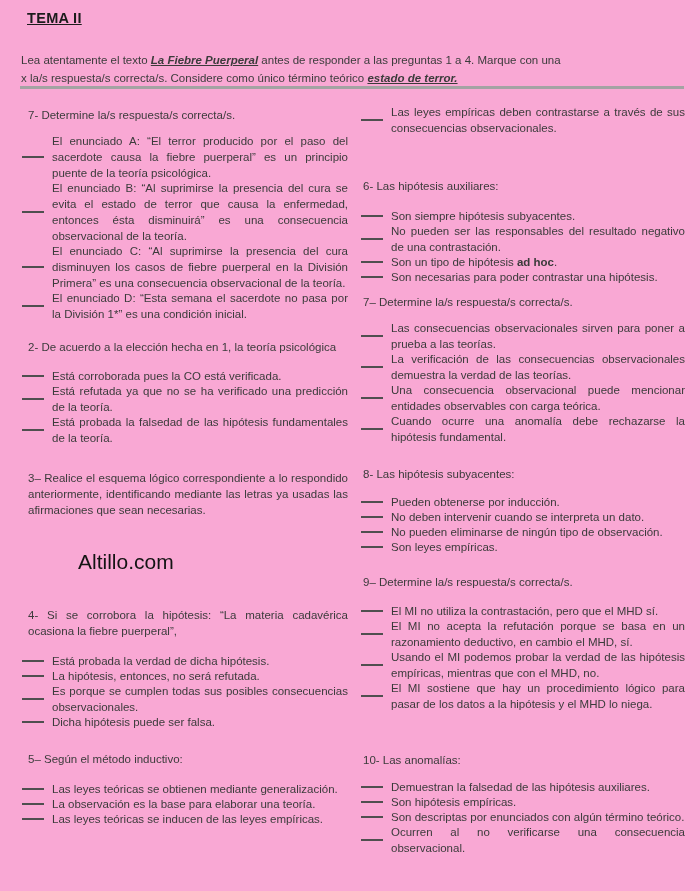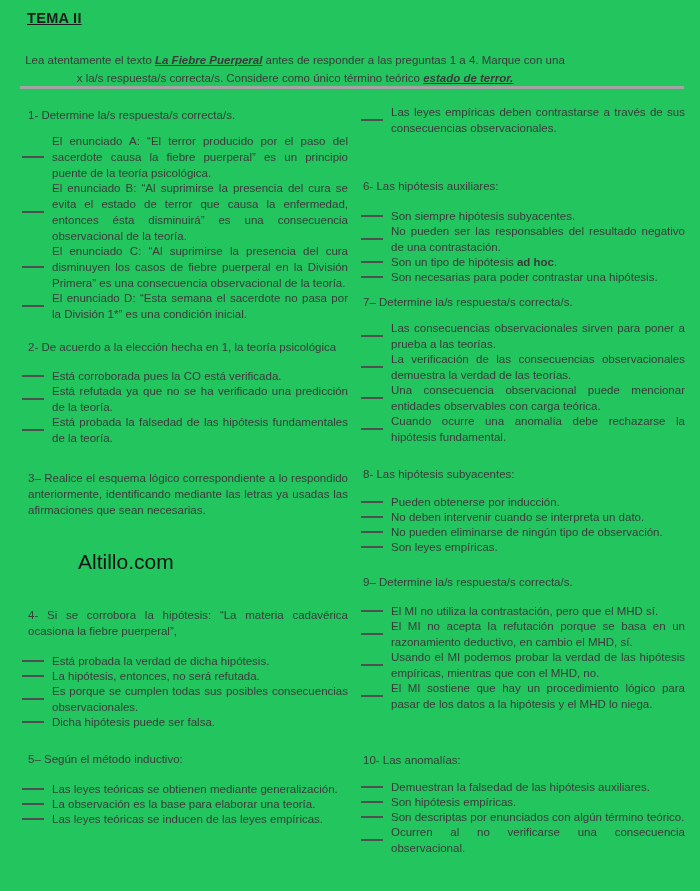--- a/index.html
+++ b/index.html
@@ -1,22 +1,22 @@
 <!DOCTYPE html>
 <html><head>
 <meta charset="utf-8">
 <style>
   html,body{margin:0;padding:0;background:#ffffff;}
   body{width:700px;height:891px;font-family:"Liberation Sans",sans-serif;color:#3b3b3b;}
-  .page{position:relative;width:700px;height:891px;background:#22c55e;overflow:hidden;}
+  .page{position:relative;width:700px;height:891px;background:#f9a8d4;overflow:hidden;}
 
   .title{position:absolute;left:27px;top:10px;font-size:14.5px;font-weight:bold;
          text-decoration:underline;color:#1c1c1c;letter-spacing:.3px;}
 
-  .intro{position:absolute;left:21px;top:52px;width:548px;font-size:11.5px;line-height:17.5px;text-align:center;}
+  .intro{position:absolute;left:21px;top:52px;width:548px;font-size:11.5px;line-height:17.5px;}
   .term{font-weight:bold;font-style:italic;text-decoration:underline;}
 
   .rule{position:absolute;left:20px;top:86px;width:664px;height:3px;background:#a3a3a3;}
 
   .col{position:absolute;top:104px;font-size:11.5px;line-height:16px;}
   .col-left{left:22px;width:326px;}
   .col-right{left:357px;width:328px;}
 
   .qh{text-align:justify;padding-left:6px;}
   .qtext{text-align:justify;padding-left:6px;}
@@ -40,21 +40,21 @@
   <div class="title">TEMA II</div>
 
   <div class="intro">
     <span>Lea atentamente el texto </span><span class="term">La Fiebre Puerperal</span><span> antes de responder a las preguntas 1 a 4.  Marque  con una x la/s respuesta/s correcta/s.  Considere como único término teórico </span><span class="term">estado de terror.</span>
   </div>
 
   <div class="rule"></div>
 
   <div class="col col-left">
 
-    <div class="qh" style="margin:3px 0 10px">1-  Determine la/s respuesta/s correcta/s.</div>
+    <div class="qh" style="margin:3px 0 10px">7-  Determine la/s respuesta/s correcta/s.</div>
     <div class="opts" style="margin-bottom:17px">
       <div class="opt">
         <span class="box"></span>
         <span class="txt">El enunciado A: “El terror producido por el paso del sacerdote causa la fiebre puerperal” es un principio puente de la teoría psicológica.</span>
       </div>
       <div class="opt">
         <span class="box"></span>
         <span class="txt">El enunciado B: “Al suprimirse la presencia del cura se evita el estado de terror que causa la enfermedad, entonces ésta disminuirá” es una consecuencia observacional de la teoría.</span>
       </div>
       <div class="opt">

